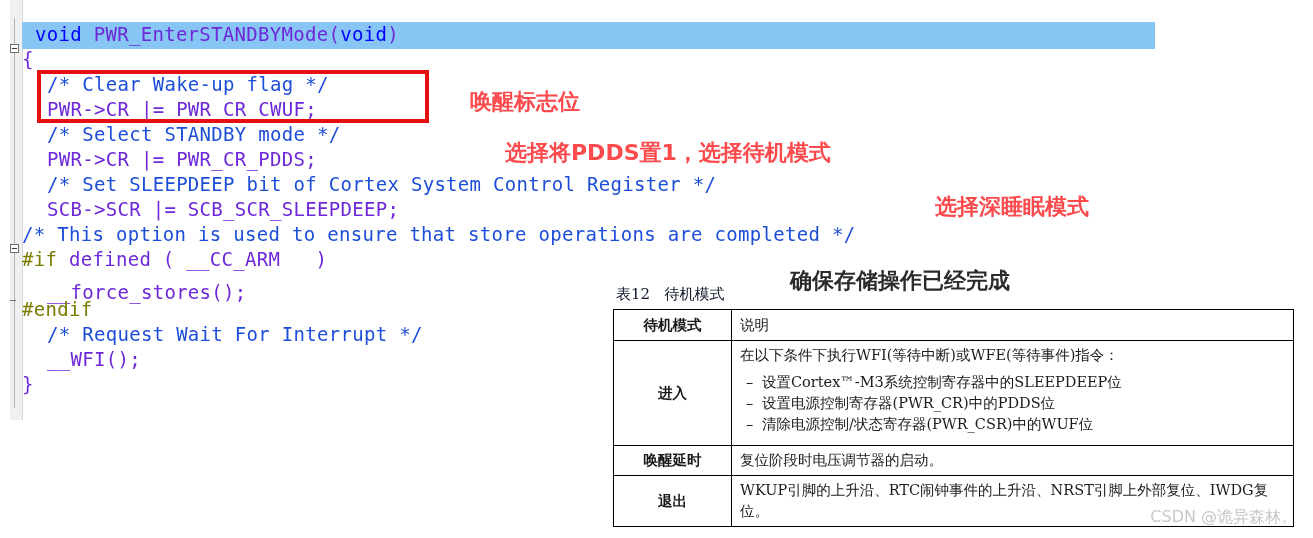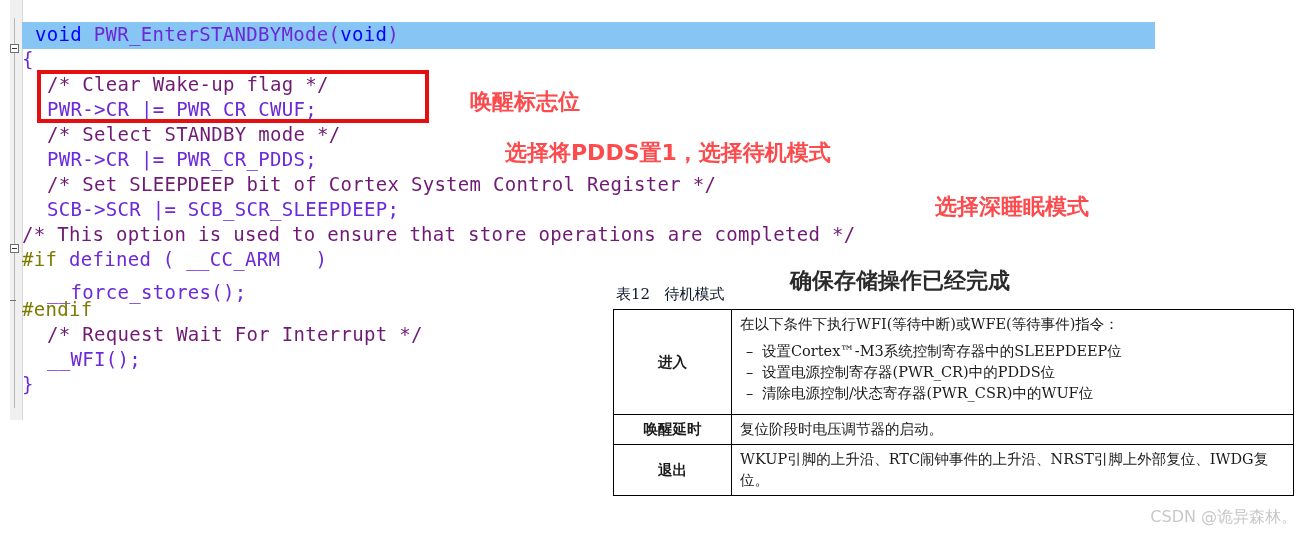--- a/index.html
+++ b/index.html
@@ -71,21 +71,21 @@
     position: absolute;
     left: 0;
     white-space: pre;
     font-family: "DejaVu Sans Mono", "Liberation Mono", monospace;
     font-size: 19px;
     line-height: 25px;
     color: #000000;
     letter-spacing: 0.3px;
   }
   .code-line .kw      { color: #0000ff; }
-  .code-line .cmt     { color: #701a75; }
+  .code-line .cmt     { color: #1d4ed8; }
   .code-line .pp      { color: #7b7b00; }
   .code-line .plain   { color: #6d28d9; }
   .sig-highlight {
     position: absolute;
     left: 22px;
     top: 22px;
     width: 1133px;
     height: 27px;
     background: #86c5f4;
   }
@@ -244,20 +244,24 @@
       <div class="cn-note" style="left: 470px; top: 87px; font-size: 22px; color: rgb(252, 74, 77);">唤醒标志位</div>
       <div class="cn-note" style="left: 505px; top: 138px; font-size: 22px; color: rgb(252, 74, 77);">选择将PDDS置1，选择待机模式</div>
       <div class="cn-note" style="left: 935px; top: 192px; font-size: 22px; color: rgb(252, 74, 77);">选择深睡眠模式</div>
       <div class="cn-note-black" style="left: 790px; top: 266px; font-size: 22px;">确保存储操作已经完成</div>
     </div>
 
   <div id="table-block">
     <div id="table-caption">表12   待机模式</div>
     <table class="spec">
       <tbody>
+        <tr class="head">
+          <td class="label-col">待机模式</td>
+          <td>说明</td>
+        </tr>
         <tr>
           <td class="label-col">进入</td>
           <td>
             <div class="enter-intro">在以下条件下执行WFI(等待中断)或WFE(等待事件)指令：</div>
             <ul class="bullet-list">
               <li>设置Cortex™-M3系统控制寄存器中的SLEEPDEEP位</li>
               <li>设置电源控制寄存器(PWR_CR)中的PDDS位</li>
               <li>清除电源控制/状态寄存器(PWR_CSR)中的WUF位</li>
             </ul>
           </td>

